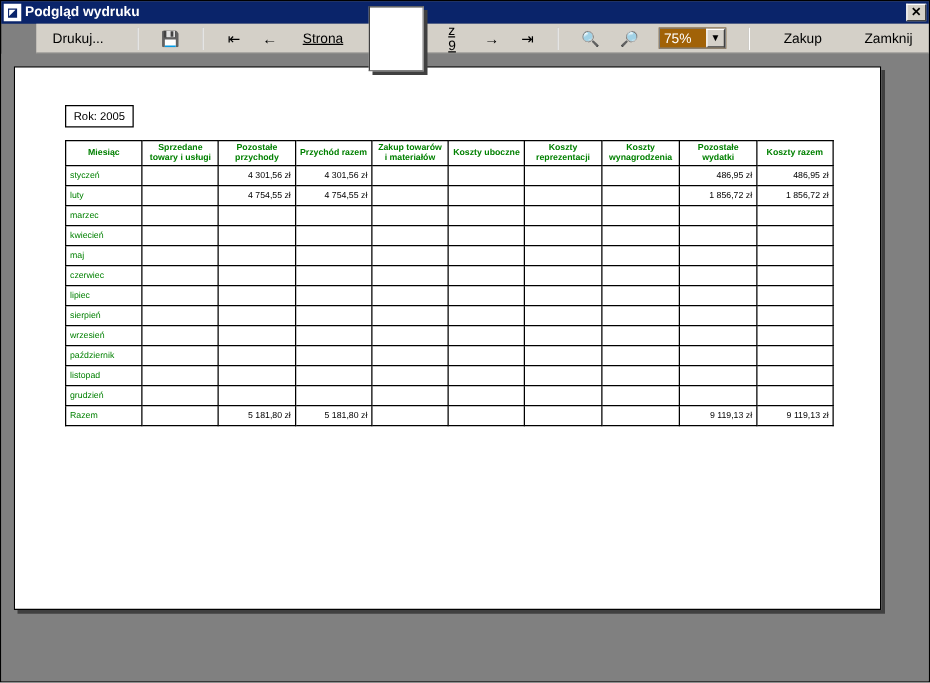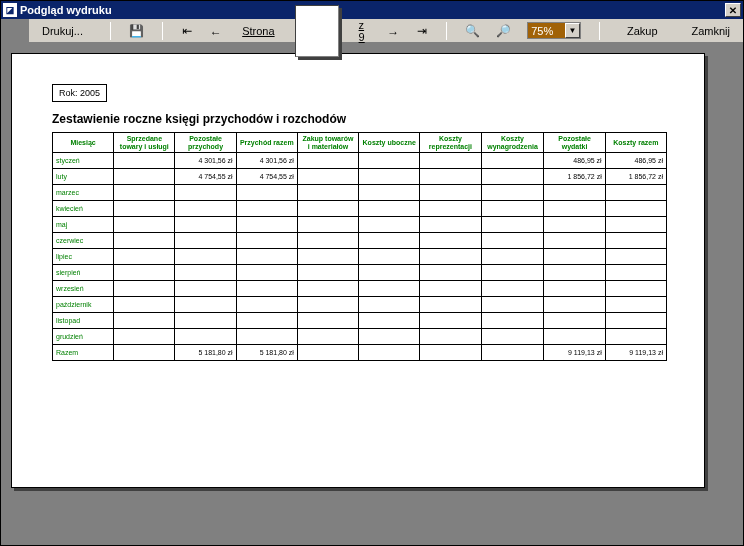--- a/index.html
+++ b/index.html
@@ -211,21 +211,20 @@
       <span class="arrow">▼</span>
     </div>
     <span class="sep"></span>
     <span class="btn"><span>Zakup</span></span>
     <span class="btn"><span>Zamknij</span></span>
   </div>
 
   <div class="content-area">
     <div class="page">
       <div class="year-box">Rok: 2005</div>
-      <div class="report-title">Zestawienie roczne księgi przychodów i rozchodów</div>
       <table class="report">
         <thead>
           <tr>
             <th>Miesiąc</th>
             <th>Sprzedane towary i usługi</th>
             <th>Pozostałe przychody</th>
             <th>Przychód razem</th>
             <th>Zakup towarów i materiałów</th>
             <th>Koszty uboczne</th>
             <th>Koszty reprezentacji</th>

